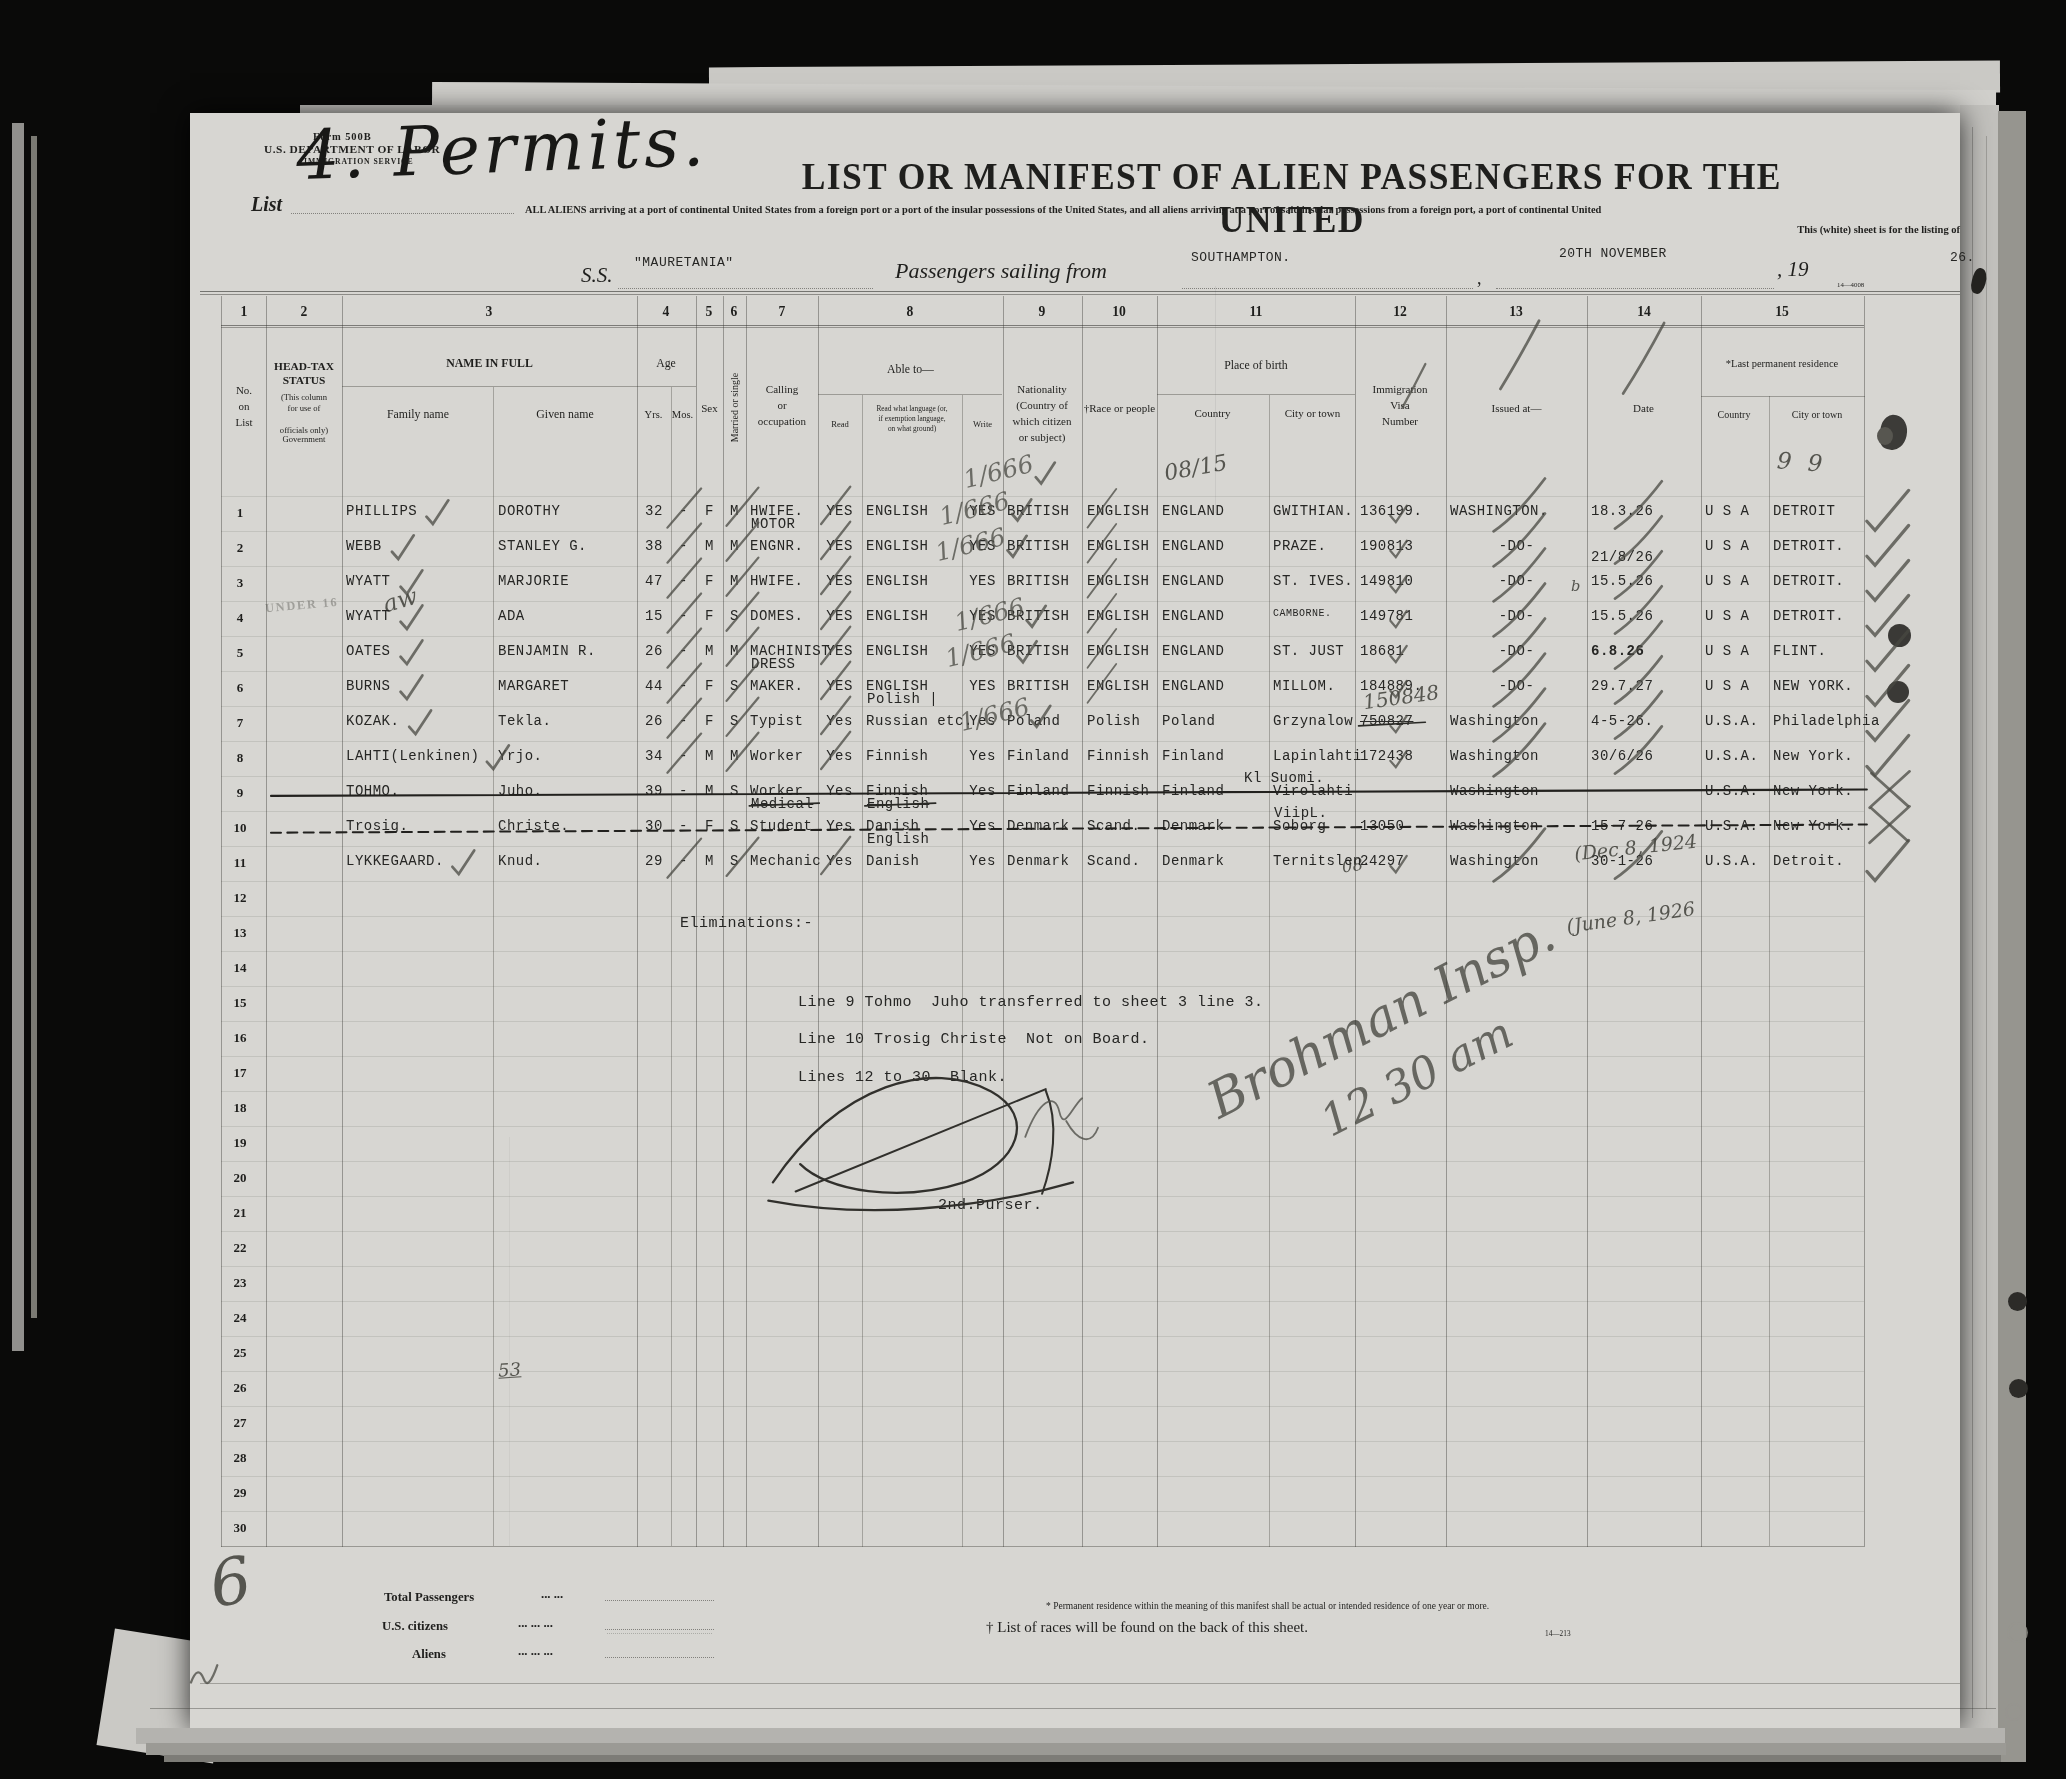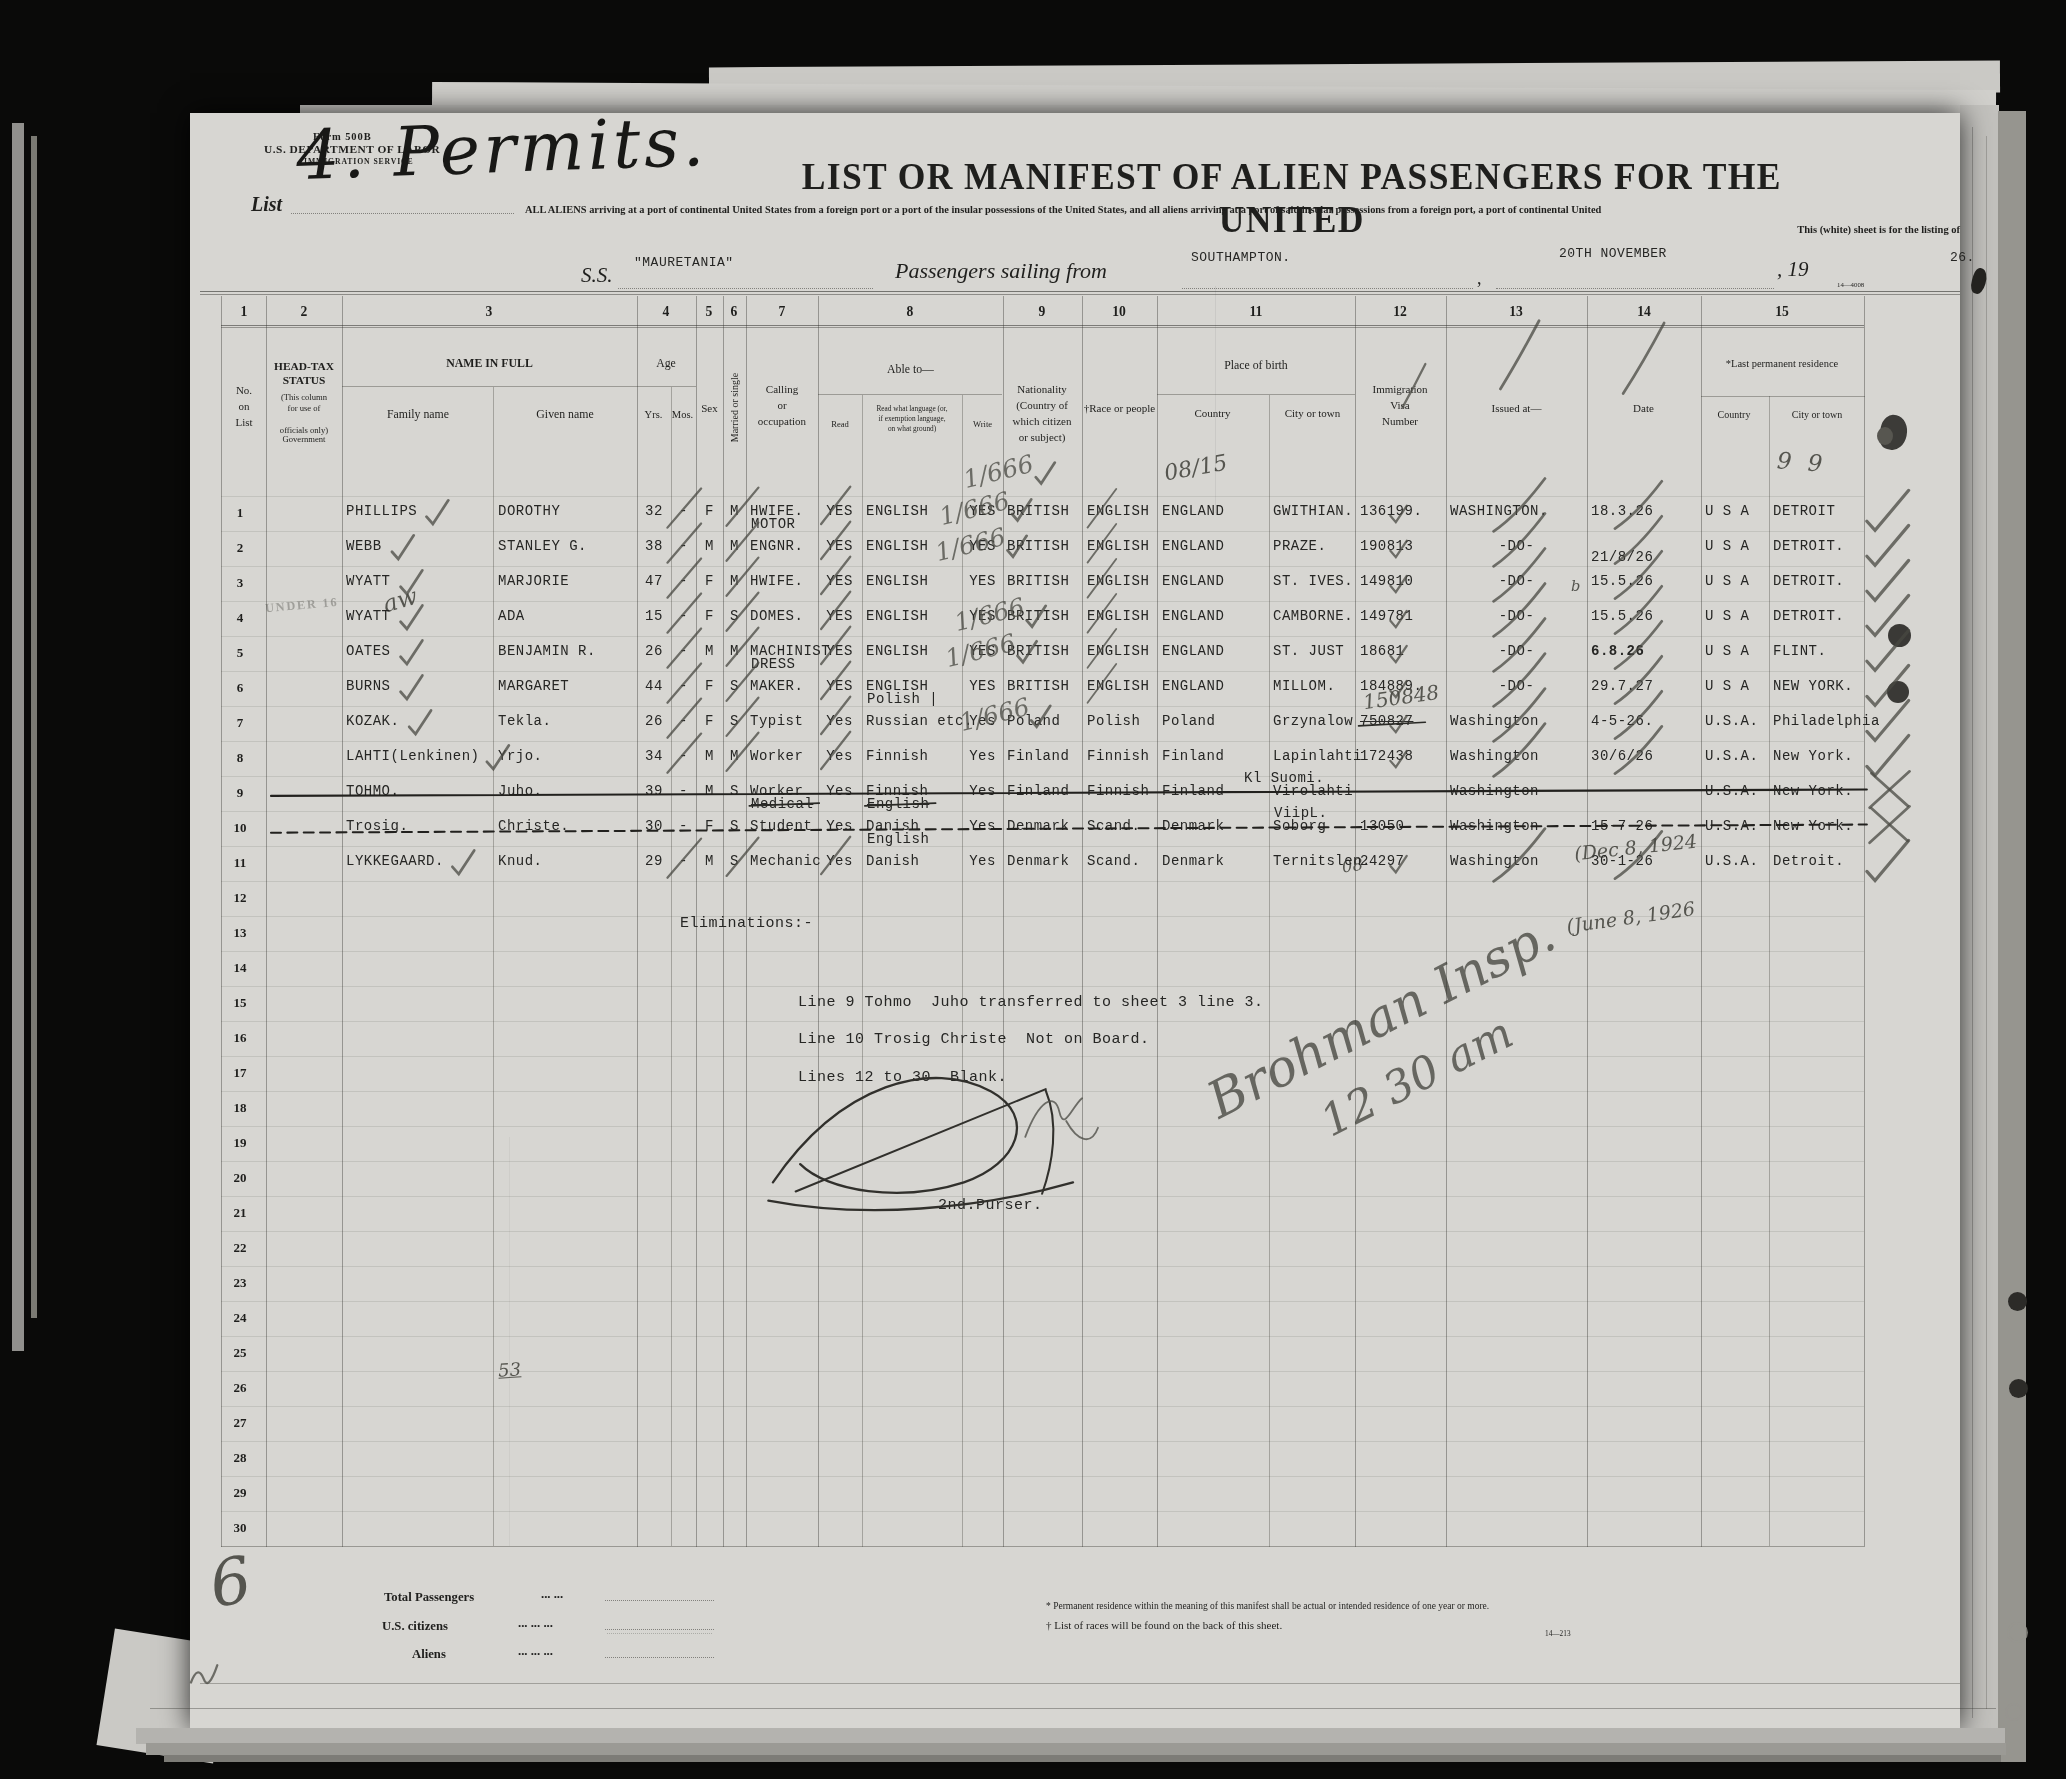--- a/index.html
+++ b/index.html
@@ -82,21 +82,21 @@
   <div class="abs dot" style="left:605px;top:1590px;width:109px;height:11px"></div>
   <div class="abs ps" style="left:382px;top:1619px;font-size:12.7px;font-weight:bold">U.S. citizens</div>
   <div class="abs ps" style="left:518px;top:1616px;font-size:12.7px;font-weight:bold">...    ...    ...</div>
   <div class="abs dot" style="left:605px;top:1619px;width:109px;height:11px"></div>
   <div class="abs dot" style="left:607px;top:1629px;width:105px;height:4.5px;opacity:.5"></div>
   <div class="abs ps" style="left:412px;top:1647px;font-size:12.7px;font-weight:bold">Aliens</div>
   <div class="abs ps" style="left:518px;top:1644px;font-size:12.7px;font-weight:bold">...    ...    ...</div>
   <div class="abs dot" style="left:605px;top:1647px;width:109px;height:11px"></div>
 
   <div class="abs ps" style="left:1046px;top:1601px;font-size:9.5px">* Permanent residence within the meaning of this manifest shall be actual or intended residence of one year or more.</div>
-  <div class="abs ps" style="left:1046px;top:1619px;font-size:11px">† List of races will be found on the back of this sheet.</div>
+  <div class="abs ps" style="left:986px;top:1619px;font-size:15px">† List of races will be found on the back of this sheet.</div>
   <div class="abs ps" style="left:1545px;top:1629px;font-size:7.3px">14—213</div>
 
   <div class="abs ps" style="left:265px;top:598px;font-size:12.3px;letter-spacing:1.8px;color:rgba(115,115,110,.55);transform:rotate(-5deg);font-weight:bold">UNDER 16</div>
   <div class="abs pc" style="left:1164px;top:455px;font-size:22px;transform:rotate(-10deg)">08/15</div>
   <div class="abs pc" style="left:1777px;top:449px;font-size:23px;transform:rotate(4deg);letter-spacing:4.5px">9 9</div>
   <div class="abs pc" style="left:1571px;top:577px;font-size:14.6px">b</div>
   <div class="abs pc" style="left:1342px;top:856px;font-size:16.4px;transform:rotate(-8deg)">08</div>
   <div class="abs pc" style="left:1574px;top:836px;font-size:19px;transform:rotate(-6deg)">(Dec 8, 1924</div>
   <div class="abs pc" style="left:1566px;top:906px;font-size:19px;transform:rotate(-8deg)">(June 8, 1926</div>
   <div class="abs pc" style="left:210px;top:1545px;font-size:64px;transform:rotate(-10deg)">6</div>
@@ -329,21 +329,21 @@
     <div class="abs tw" style="top: 608px; font-size: 14px; left: 671px; width: 25px; text-align: center;">-</div>
     <div class="abs tw" style="top: 608px; font-size: 14px; left: 696px; width: 27px; text-align: center;">F</div>
     <div class="abs tw" style="top: 608px; font-size: 14px; left: 723px; width: 23px; text-align: center;">S</div>
     <div class="abs tw" style="top: 608px; font-size: 14px; left: 750px;">DOMES.</div>
     <div class="abs tw" style="top: 608px; font-size: 14px; left: 818px; width: 43px; text-align: center;">YES</div>
     <div class="abs tw" style="top: 608px; font-size: 14px; left: 866px;">ENGLISH</div>
     <div class="abs tw" style="top: 608px; font-size: 14px; left: 962px; width: 41px; text-align: center;">YES</div>
     <div class="abs tw" style="top: 608px; font-size: 14px; left: 1007px;">BRITISH</div>
     <div class="abs tw" style="top: 608px; font-size: 14px; left: 1087px;">ENGLISH</div>
     <div class="abs tw" style="top: 608px; font-size: 14px; left: 1162px;">ENGLAND</div>
-    <div class="abs tw" style="top: 608px; font-size: 14px; left: 1273px;">CAMBORNE.</div>
+    <div class="abs tw" style="top: 608px; font-size: 10px; left: 1273px;">CAMBORNE.</div>
     <div class="abs tw" style="top: 608px; font-size: 14px; left: 1360px;">149781</div>
     <div class="abs tw" style="top: 608px; font-size: 14px; left: 1446px; width: 141px; text-align: center;">-DO-</div>
     <div class="abs tw" style="top: 608px; font-size: 14px; left: 1591px;">15.5.26</div>
     <div class="abs tw" style="top: 608px; font-size: 14px; left: 1705px;">U S A</div>
     <div class="abs tw" style="top: 608px; font-size: 14px; left: 1773px;">DETROIT.</div>
     <div class="abs tw" style="top: 643px; font-size: 14px; left: 346px;">OATES</div>
     <div class="abs tw" style="top: 643px; font-size: 14px; left: 498px;">BENJAMIN R.</div>
     <div class="abs tw" style="top: 643px; font-size: 14px; left: 637px; width: 34px; text-align: center;">26</div>
     <div class="abs tw" style="top: 643px; font-size: 14px; left: 671px; width: 25px; text-align: center;">-</div>
     <div class="abs tw" style="top: 643px; font-size: 14px; left: 696px; width: 27px; text-align: center;">M</div>

